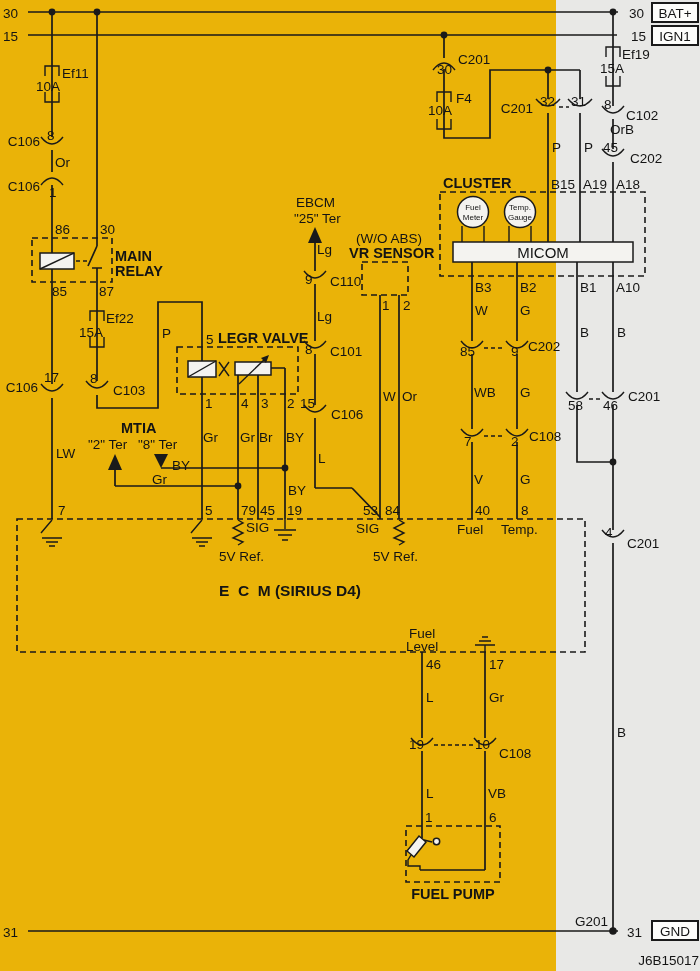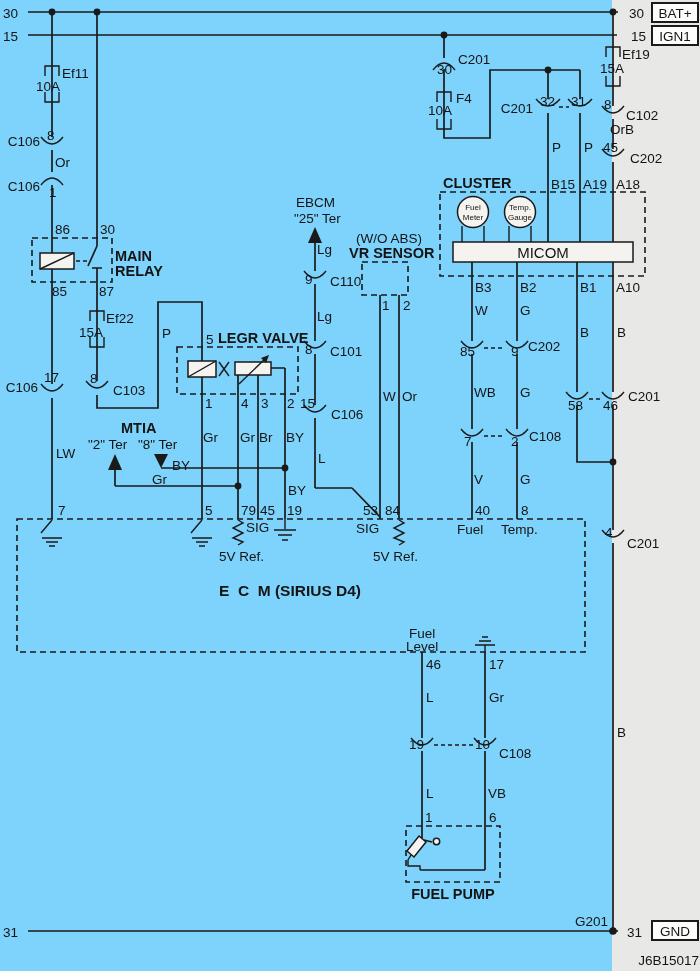--- a/index.html
+++ b/index.html
@@ -1,16 +1,16 @@
 <!DOCTYPE html>
 <html><head>
 <meta charset="utf-8">
 <style>
   html,body{margin:0;padding:0;background:#e8e8e6;}
-  .page{position:relative;width:612px;height:971px;background:#7dd3fc;font-family:"Liberation Sans",sans-serif;}
+  .page{position:relative;width:556px;height:971px;background:#eab308;font-family:"Liberation Sans",sans-serif;}
   svg{position:absolute;top:0;left:0;}
   svg text{font-family:"Liberation Sans",sans-serif;font-size:13.5px;fill:#141414;}
   svg .tt{font-size:14.5px;font-weight:bold;}
   svg .ts{font-size:8px;}
   svg .tm{font-size:15px;}
   .w{stroke:#1a1a1a;stroke-width:1.7;fill:none;}
   .w2{stroke:#1a1a1a;stroke-width:1.4;fill:none;}
   .dash{stroke:#1a1a1a;stroke-width:1.6;fill:none;stroke-dasharray:6 4;}
   .dash2{stroke:#1a1a1a;stroke-width:1.5;fill:none;stroke-dasharray:4 3;}
   .dot{fill:#1a1a1a;}

